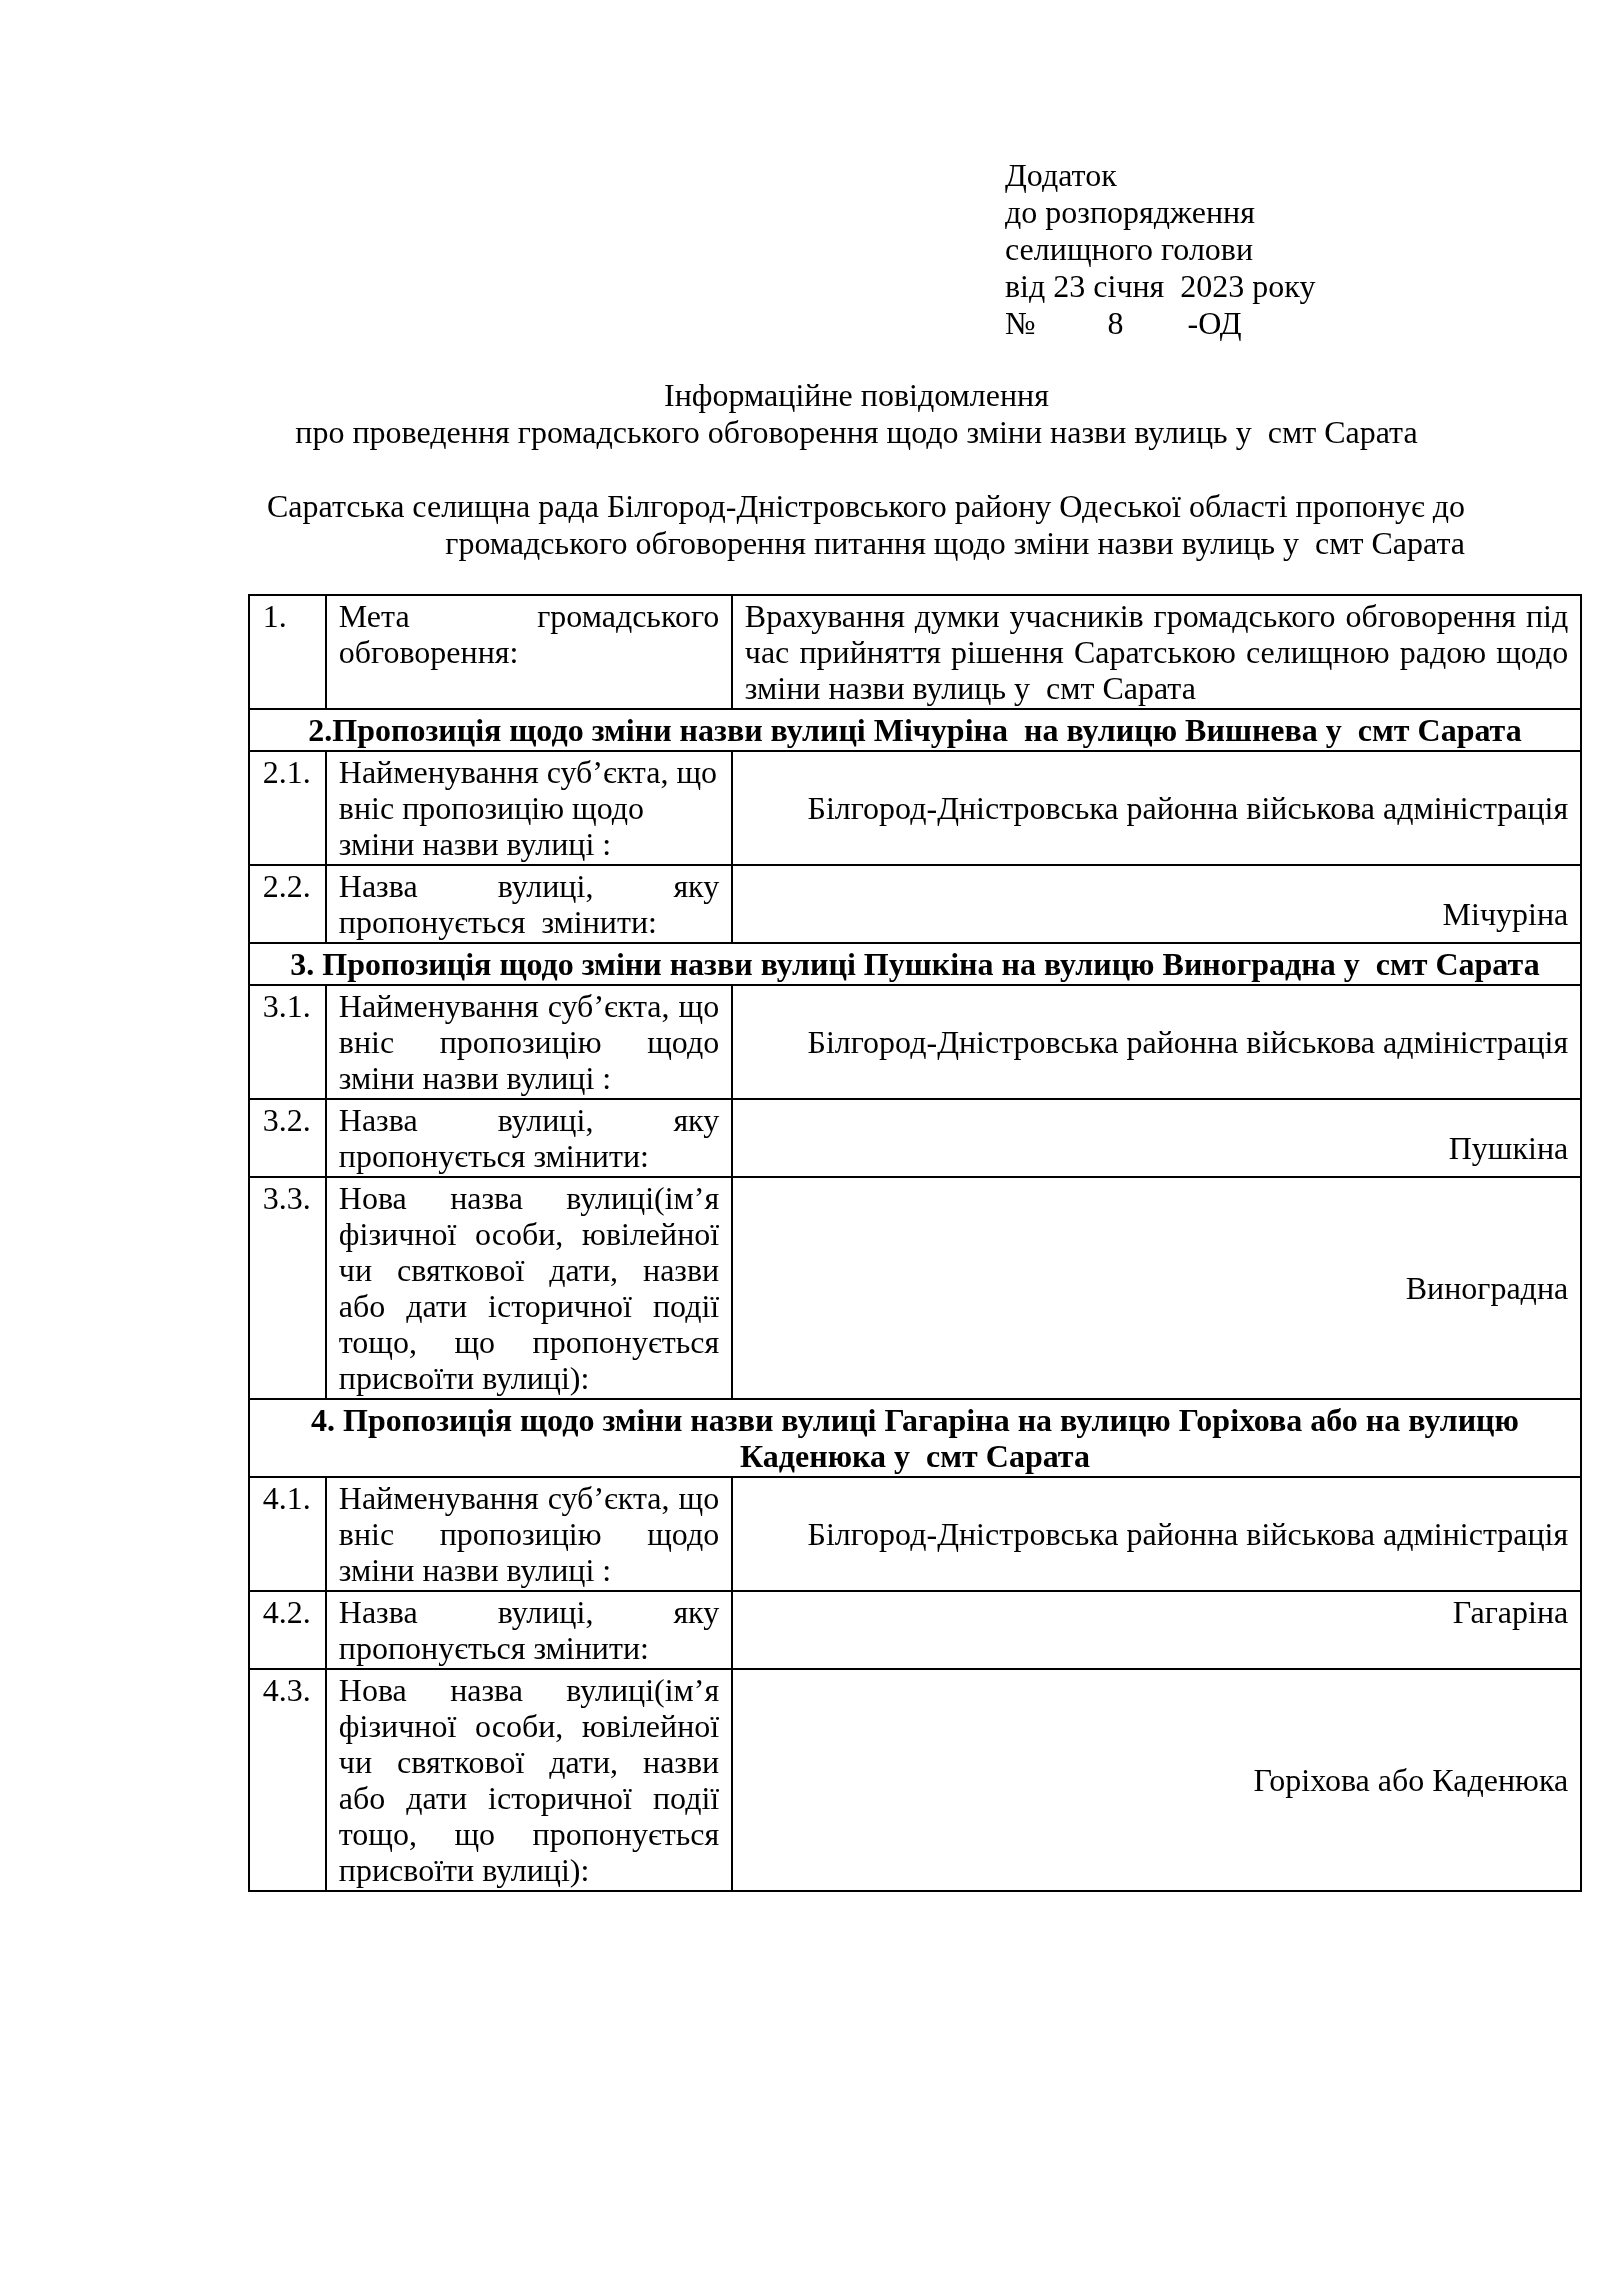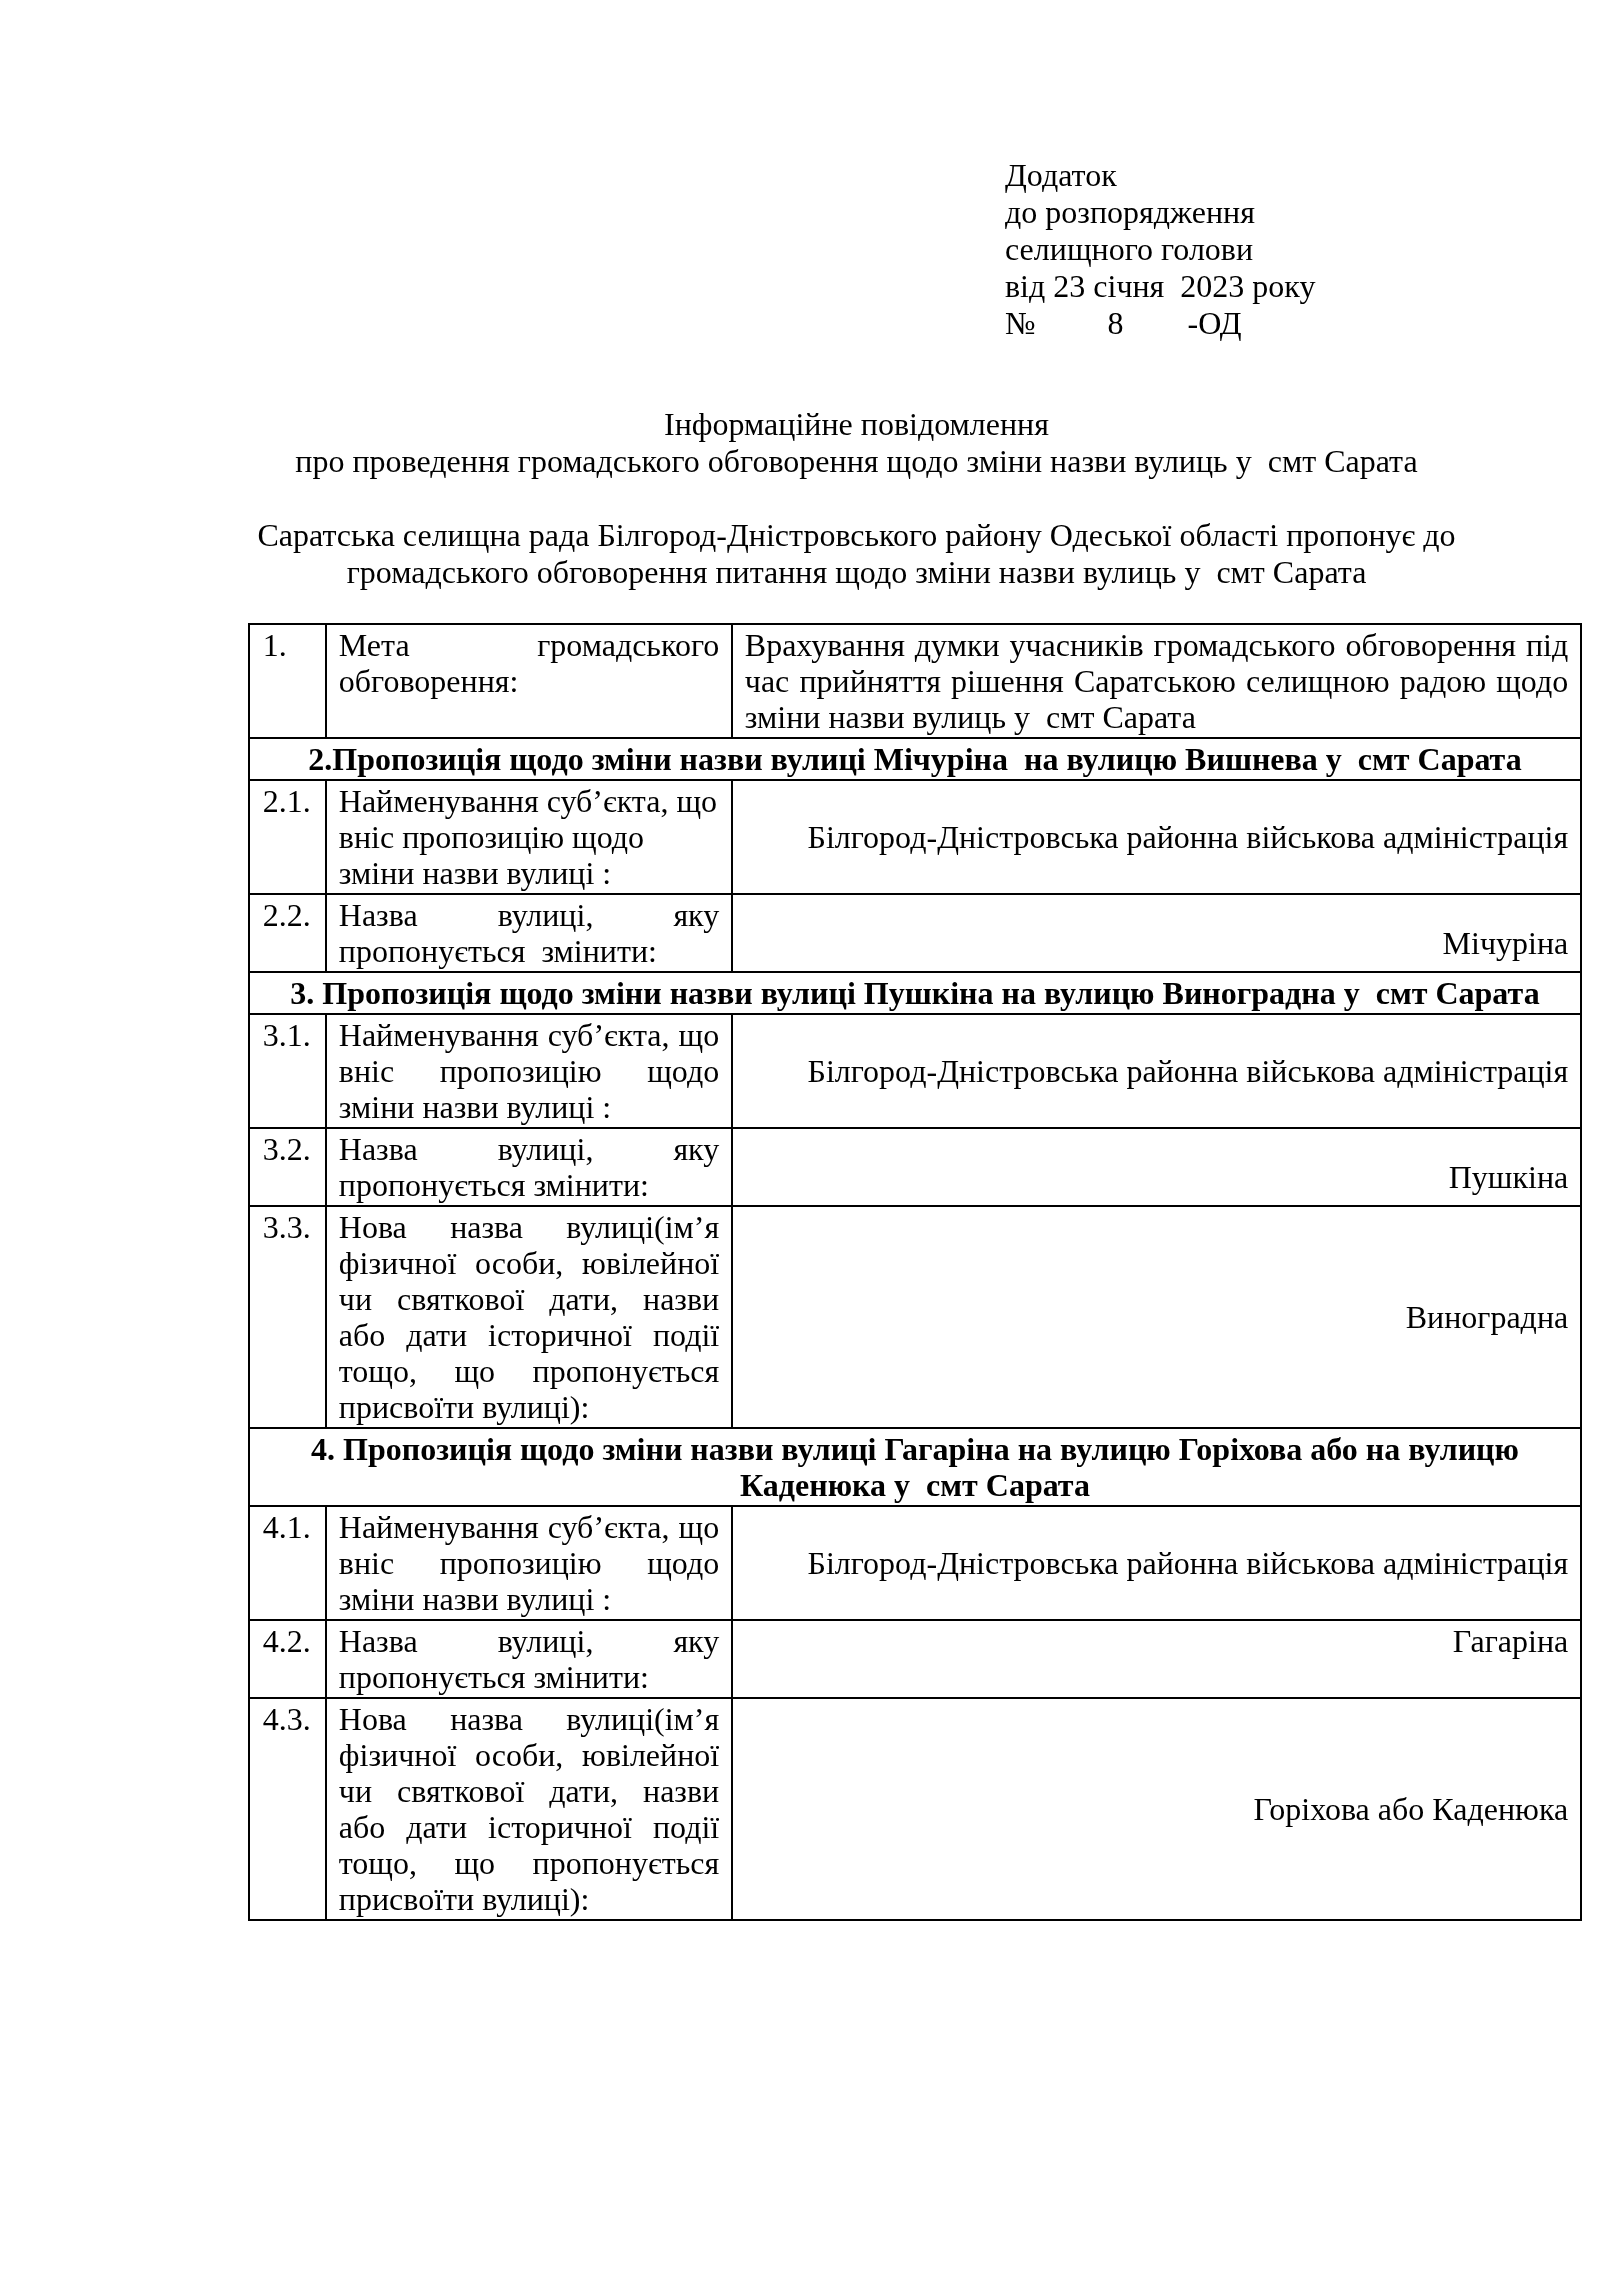--- a/index.html
+++ b/index.html
@@ -22,27 +22,27 @@
     top: 157px;
     width: 1217px;
   }
   .header-block {
     margin-left: 757px;
     line-height: 37px;
     text-align: left;
     white-space: nowrap;
   }
   .doc-title {
-    margin-top: 64px;
+    margin-top: 35px;
     text-align: center;
     line-height: 37px;
   }
   .intro {
     margin: 37px 0 4px 0;
-    text-align: center;
+    text-align: right;
     line-height: 37px;
   }
   table.props {
     border-collapse: collapse;
     table-layout: fixed;
     width: 1332px;
     margin-top: 32px;
     border: 2.9px solid #000;
   }
   col.c1 { width: 77px; }

